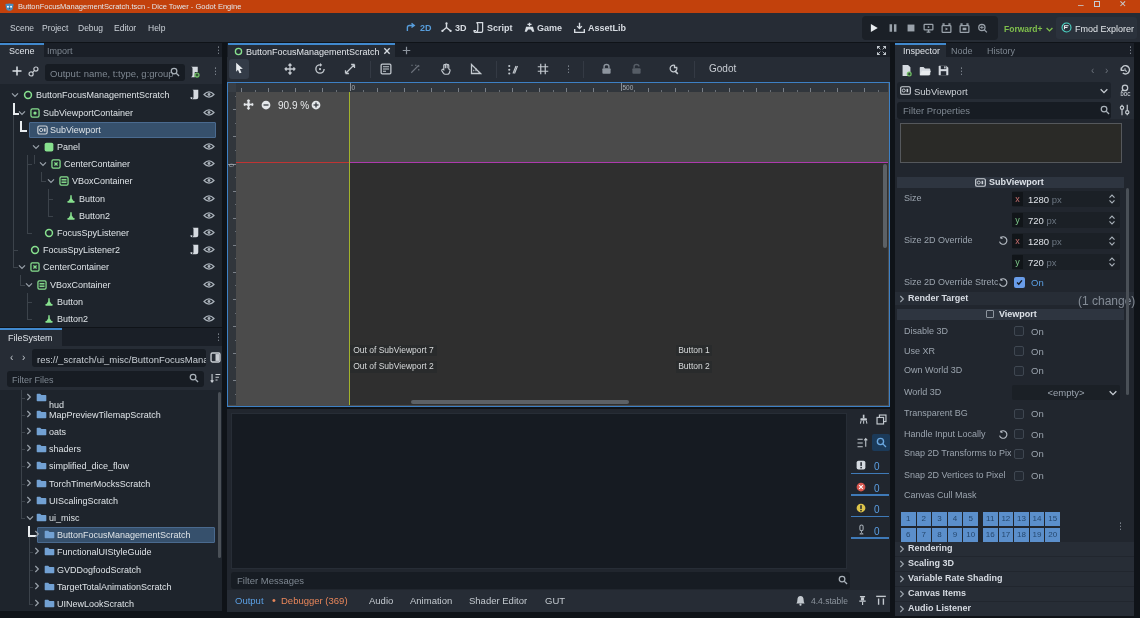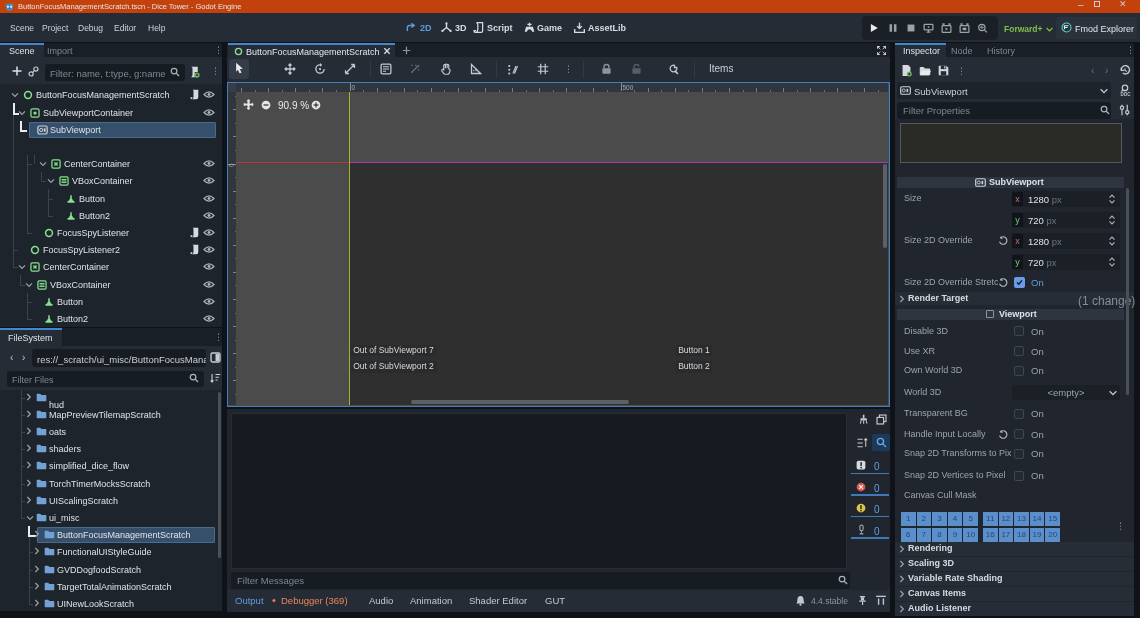--- a/index.html
+++ b/index.html
@@ -130,21 +130,21 @@
     <span class="dots abs" style="left:214px;top:45px">⋮</span>
     <div class="panel" style="left:0;top:57px;width:222px;height:27px"></div>
     <svg class="abs" style="left:11px;top:65px" width="12" height="12" viewBox="0 0 16 16">
         <path d="M8 2 L8 14 M2 8 L14 8" stroke="#dce1e6" stroke-width="2"></path>
       </svg>
     <svg class="abs" style="left:28px;top:66px" width="11" height="11" viewBox="0 0 16 16">
         <path d="M6.5 9.5 L9.5 6.5" stroke="#c9ced4" stroke-width="1.5"></path>
         <circle cx="4.5" cy="11.5" r="3" fill="none" stroke="#c9ced4" stroke-width="1.7"></circle>
         <circle cx="11.5" cy="4.5" r="3" fill="none" stroke="#c9ced4" stroke-width="1.7"></circle>
       </svg>
-    <div class="field" style="left:45px;top:64px;width:140px;height:17px;padding:3.5px 0 0 5px;font-size:9.5px">Filter: name, t:type, g:name</div>
+    <div class="field" style="left:45px;top:64px;width:140px;height:17px;padding:3.5px 0 0 5px;font-size:9.5px">Output: name, t:type, g:group</div>
     <svg class="abs" style="left:170px;top:67px" width="10" height="10" viewBox="0 0 16 16">
         <circle cx="6.5" cy="6.5" r="4.5" fill="none" stroke="#aab2ba" stroke-width="2"></circle>
         <path d="M10 10 L14.5 14.5" stroke="#aab2ba" stroke-width="2"></path>
       </svg>
     <svg class="abs" style="left:188px;top:66px" width="12" height="12" viewBox="0 0 16 16">
         <path d="M4 1 L13 1 L13 8 L9 8 L9 15 L4 15 Q6 14 6 12 L6 3 Q6 1 4 1 Z" fill="#d5dae0"></path>
         <circle cx="12" cy="12" r="3.5" fill="#6fbe63"></circle>
         <path d="M12 10.2 L12 13.8 M10.2 12 L13.8 12" stroke="#1e242c" stroke-width="1.2"></path>
       </svg>
     <span class="dots abs" style="left:211px;top:66px">⋮</span>
@@ -202,20 +202,33 @@
         </div>
         <div class="trow" style="top:37px">
           <span class="abs" style="left:29px;top:1px;width:187px;height:16px;background:#36506c;border:1px solid #4a6a8f;border-radius:1px"></span>
           <svg class="abs" style="left:37px;top:4px" width="11" height="10" viewBox="0 0 16 15">
             <rect x="1" y="1.5" width="14" height="12" rx="2.5" fill="none" stroke="#cdd2d8" stroke-width="1.8"></rect>
             <circle cx="6" cy="7.5" r="2.4" fill="none" stroke="#cdd2d8" stroke-width="1.5"></circle>
             <rect x="10" y="5" width="2.6" height="5" fill="#cdd2d8"></rect>
           </svg>
           <span class="abs" style="left:50px;top:4px">SubViewport</span>
         </div>
+        <div class="trow" style="top:54px">
+          <svg class="abs" style="left:32px;top:6px" width="8" height="6" viewBox="0 0 12 8">
+            <path d="M1.5 1.5 L6 6 L10.5 1.5" stroke="#9aa2ab" stroke-width="1.8" fill="none"></path>
+          </svg>
+          <svg class="abs" style="left:44px;top:4px" width="10" height="10" viewBox="0 0 16 16">
+            <rect x="1" y="1" width="14" height="14" rx="3" fill="#87e08e"></rect>
+          </svg>
+          <span class="abs" style="left:57px;top:4px">Panel</span>
+          <svg class="abs" style="left:203px;top:4px" width="12" height="9" viewBox="0 0 18 13">
+            <path d="M1.5 6.5 Q9 -1.5 16.5 6.5 Q9 14.5 1.5 6.5 Z" fill="none" stroke="#a9b1b9" stroke-width="1.8"></path>
+            <circle cx="9" cy="6.5" r="2.2" fill="#a9b1b9"></circle>
+          </svg>
+        </div>
         <div class="trow" style="top:71px">
           <svg class="abs" style="left:39px;top:6px" width="8" height="6" viewBox="0 0 12 8">
             <path d="M1.5 1.5 L6 6 L10.5 1.5" stroke="#9aa2ab" stroke-width="1.8" fill="none"></path>
           </svg>
           <svg class="abs" style="left:51px;top:4px" width="10" height="10" viewBox="0 0 16 16">
             <rect x="1.5" y="1.5" width="13" height="13" rx="2" fill="none" stroke="#87e08e" stroke-width="2"></rect>
             <path d="M5.5 5.5 L10.5 10.5 M10.5 5.5 L5.5 10.5" stroke="#87e08e" stroke-width="2"></path>
           </svg>
           <span class="abs" style="left:64px;top:4px">CenterContainer</span>
           <svg class="abs" style="left:203px;top:4px" width="12" height="9" viewBox="0 0 18 13">
@@ -567,21 +580,21 @@
       </svg>
     <svg class="abs" style="left:631px;top:63px" width="11" height="12" viewBox="0 0 16 16">
         <rect x="2" y="7" width="12" height="8" rx="1.5" fill="#565d66"></rect>
         <path d="M4.5 7 L4.5 4.5 Q4.5 1.5 8 1.5 Q11.5 1.5 11.5 4.5" stroke="#565d66" stroke-width="2" fill="none"></path>
       </svg>
     <svg class="abs" style="left:667px;top:63px" width="12" height="12" viewBox="0 0 16 16">
         <path d="M10 3 A4.5 4.5 0 1 0 13 6 L10 6 L10 3 Z" fill="none" stroke="#c3c9cf" stroke-width="1.7"></path>
         <path d="M10.5 10.5 L14.5 14.5" stroke="#c3c9cf" stroke-width="2"></path>
       </svg>
     <div class="abs" style="left:694px;top:61px;width:1px;height:17px;background:#343a44"></div>
-    <span class="abs" style="left:709px;top:63px;color:#c9ced4;font-size:10px">Items</span>
+    <span class="abs" style="left:709px;top:63px;color:#c9ced4;font-size:10px">Godot</span>
 
     <div class="abs" id="viewport" style="left:227px;top:82px;width:663px;height:325px;background:#4b4b4b;border:1.5px solid #3d80c4">
       <div class="abs" style="left:0;top:0;width:8px;height:8.5px;background:#383e45"></div>
       <div class="abs" id="hruler" style="left:8px;top:0;width:652px;height:8.5px;background:#31363c;overflow:hidden">
           <div class="abs" style="left:113.5px;top:0px;width:1px;height:8px;background:#878d95"></div>
           <div class="abs" style="left:384.5px;top:0px;width:1px;height:8px;background:#878d95"></div>
           <div class="abs" style="left:5.1px;top:5px;width:1px;height:3.5px;background:#7a8088"></div>
           <div class="abs" style="left:18.6px;top:6.5px;width:1px;height:2px;background:#6a7077"></div>
           <div class="abs" style="left:32.2px;top:5px;width:1px;height:3.5px;background:#7a8088"></div>
           <div class="abs" style="left:45.8px;top:6.5px;width:1px;height:2px;background:#6a7077"></div>

